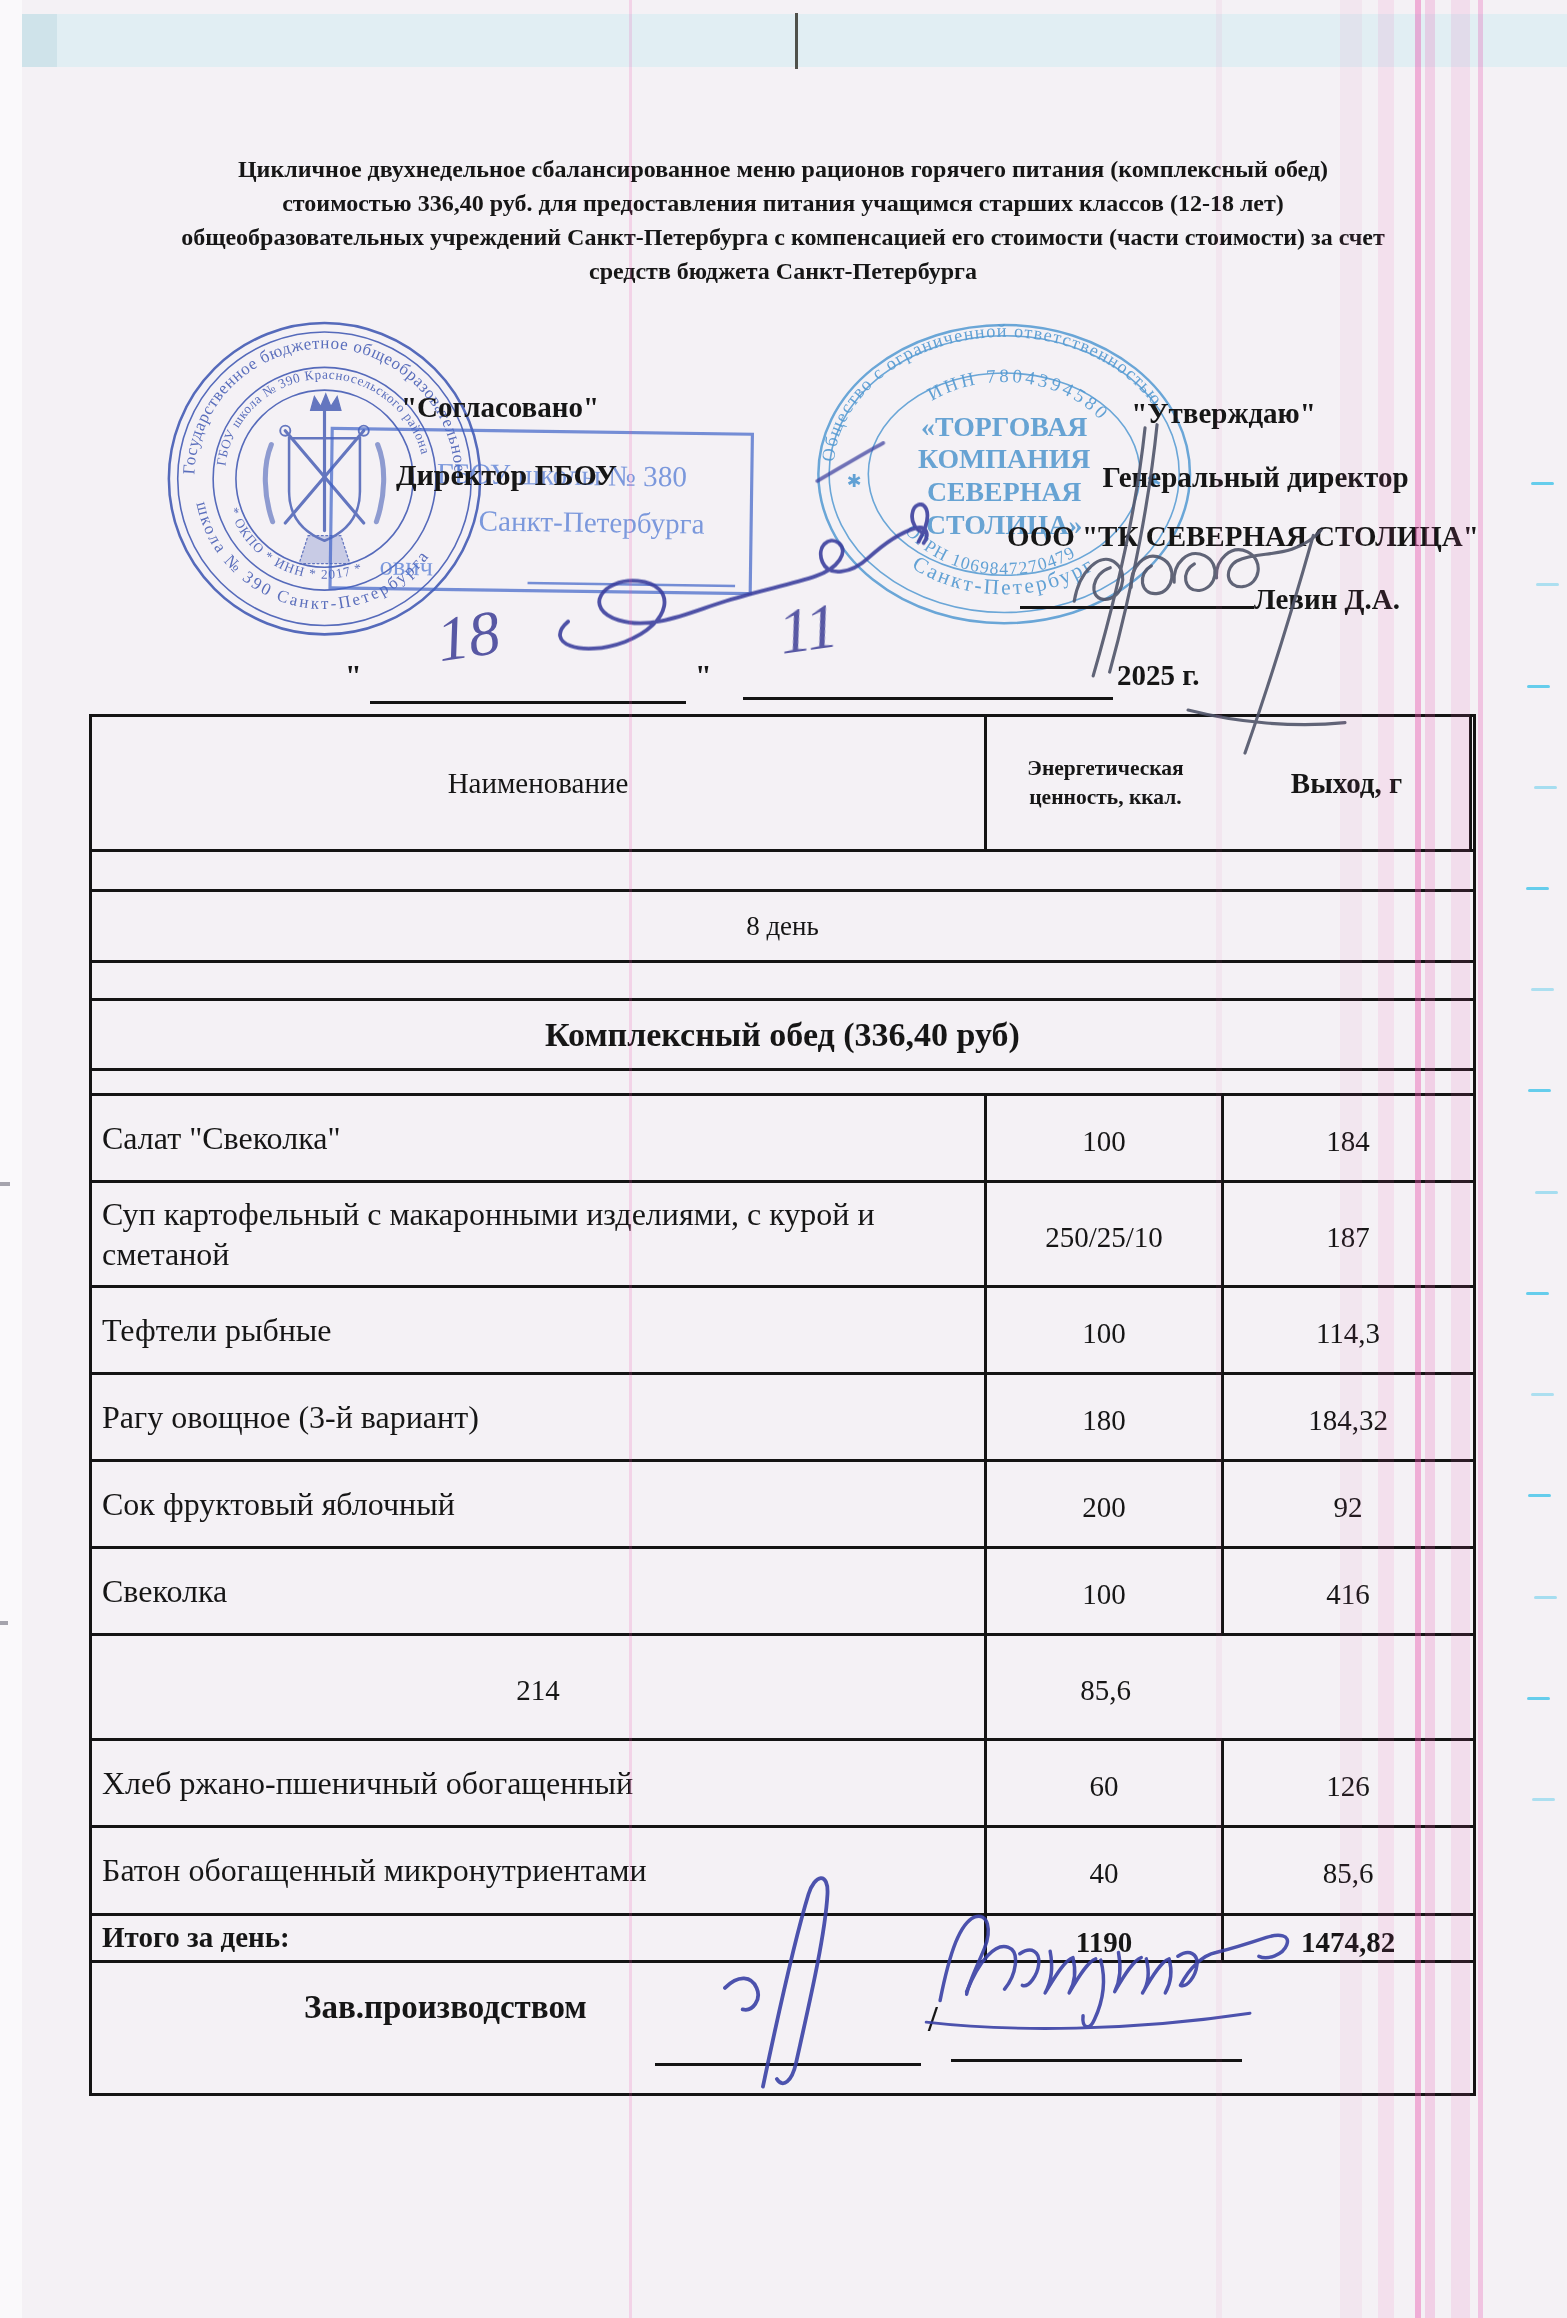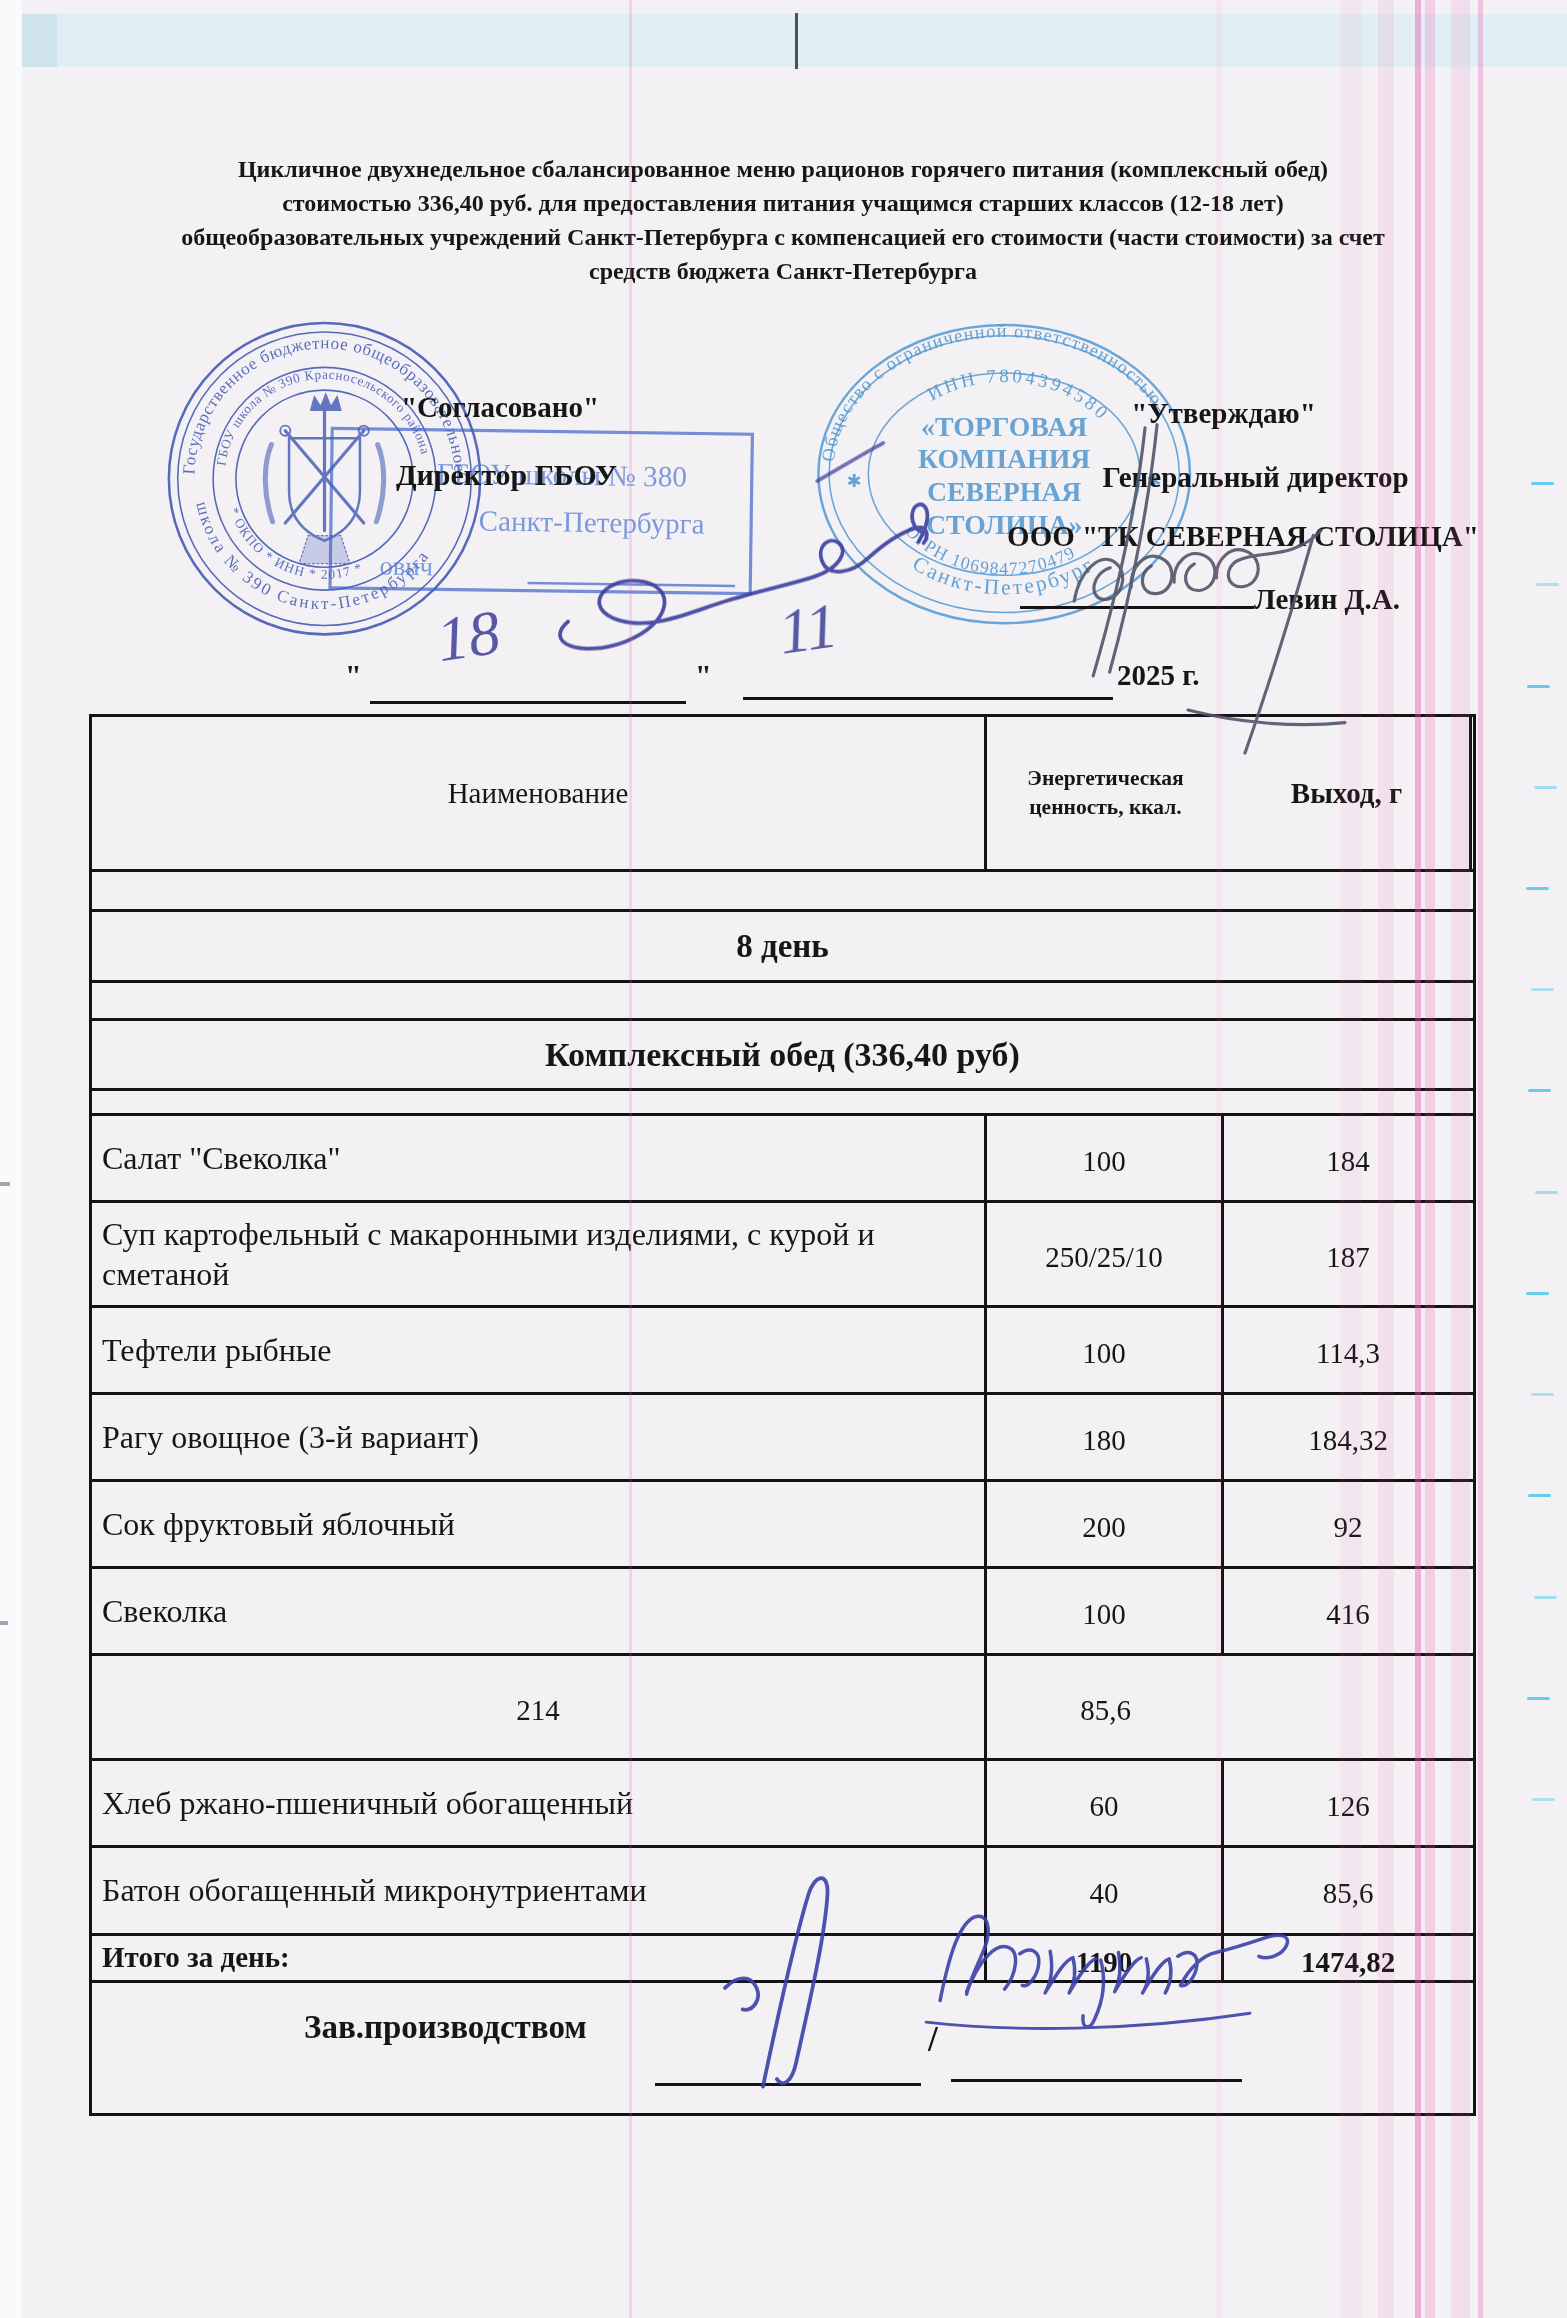--- a/index.html
+++ b/index.html
@@ -27,21 +27,21 @@
   .cols{display:grid;grid-template-columns:895px 237px 248px;}
   .cols .cc1{border-right:3.2px solid #141414;box-sizing:border-box;}
   .cols .cc2{border-right:3.2px solid #141414;box-sizing:border-box;}
   .c{display:flex;align-items:center;}
   .cname{justify-content:flex-start;padding:3.8px 10px 3.8px 10px;font-size:32px;line-height:1.25;}
   .cnum{justify-content:center;font-size:29px;padding-top:7.6px;font-family:Liberation Serif, serif;}
   .hdr1{justify-content:center;font-size:29px;}
   .hdr2{justify-content:center;font-size:29px;font-weight:700;}
   .hdr3{justify-content:center;text-align:center;font-size:21.5px;font-weight:700;line-height:1.35;padding:0 12.7px;}
   .merged{display:flex;align-items:center;justify-content:center;}
-  .hH{height:152px;} .s58{height:37px;} .d108{height:68px;font-weight:700;font-size:33px;text-align:right;}
+  .hH{height:132px;} .s58{height:37px;} .d108{height:68px;font-weight:400;font-size:27px;text-align:right;}
   .s56{height:35px;} .sec106{height:67px;font-weight:700;font-size:34px;} .s34{height:21.5px;}
   .h132{height:84px;} .h162{height:102px;} .h134{height:85px;}
   .tot70{height:44px;} .tot70 .cname{font-weight:700;font-size:29px;} .tot70 .cnum{font-weight:700;padding-top:9px;}
   .foot205{height:130px;}
   .zav-label{position:absolute;left:212px;top:26.6px;font-weight:700;font-size:33px;}
   .zav-line1{position:absolute;left:563px;top:100px;width:266px;border-bottom:3.2px solid #141414;}
   .zav-slash{position:absolute;left:836px;top:37px;font-size:35px;font-weight:700;}
   .zav-line2{position:absolute;left:859px;top:96px;width:291px;border-bottom:3.2px solid #141414;}
   svg{position:absolute;}
   .stamp{opacity:.9;}

